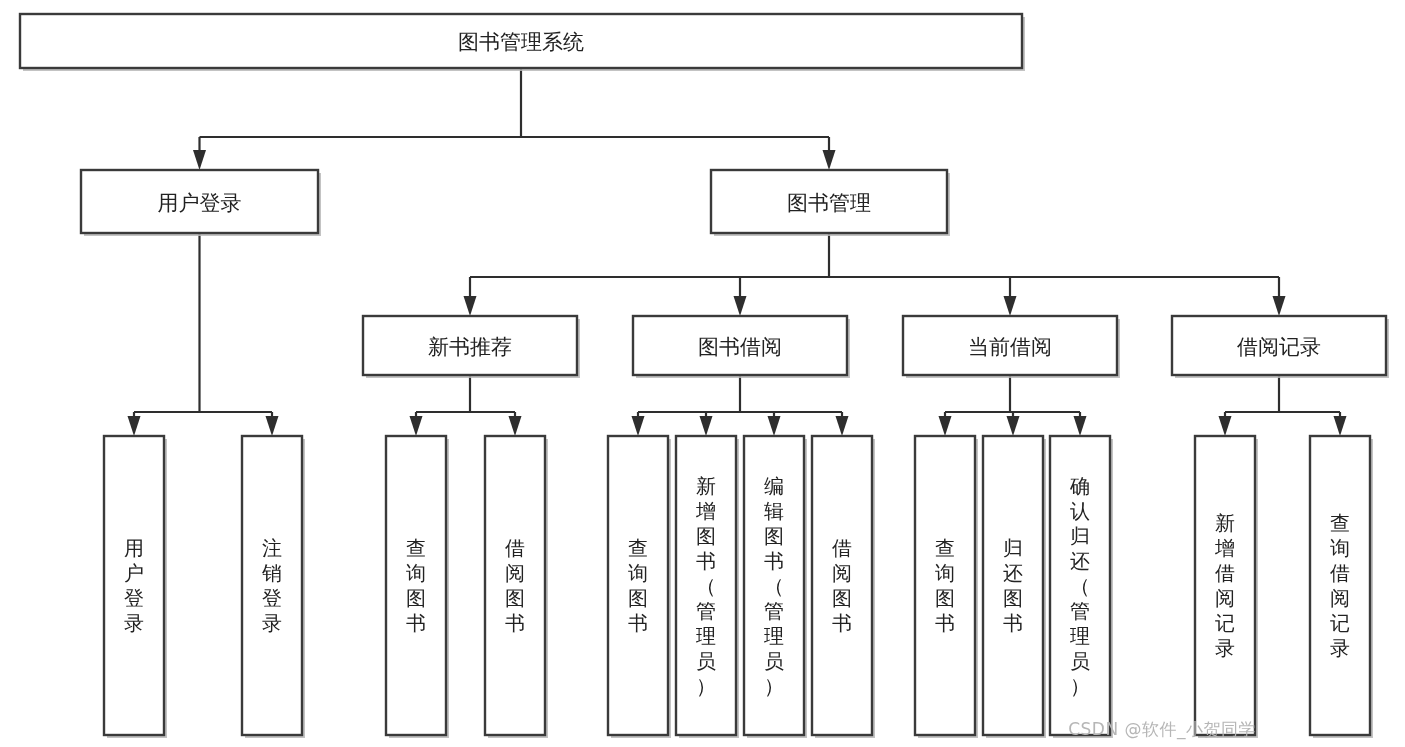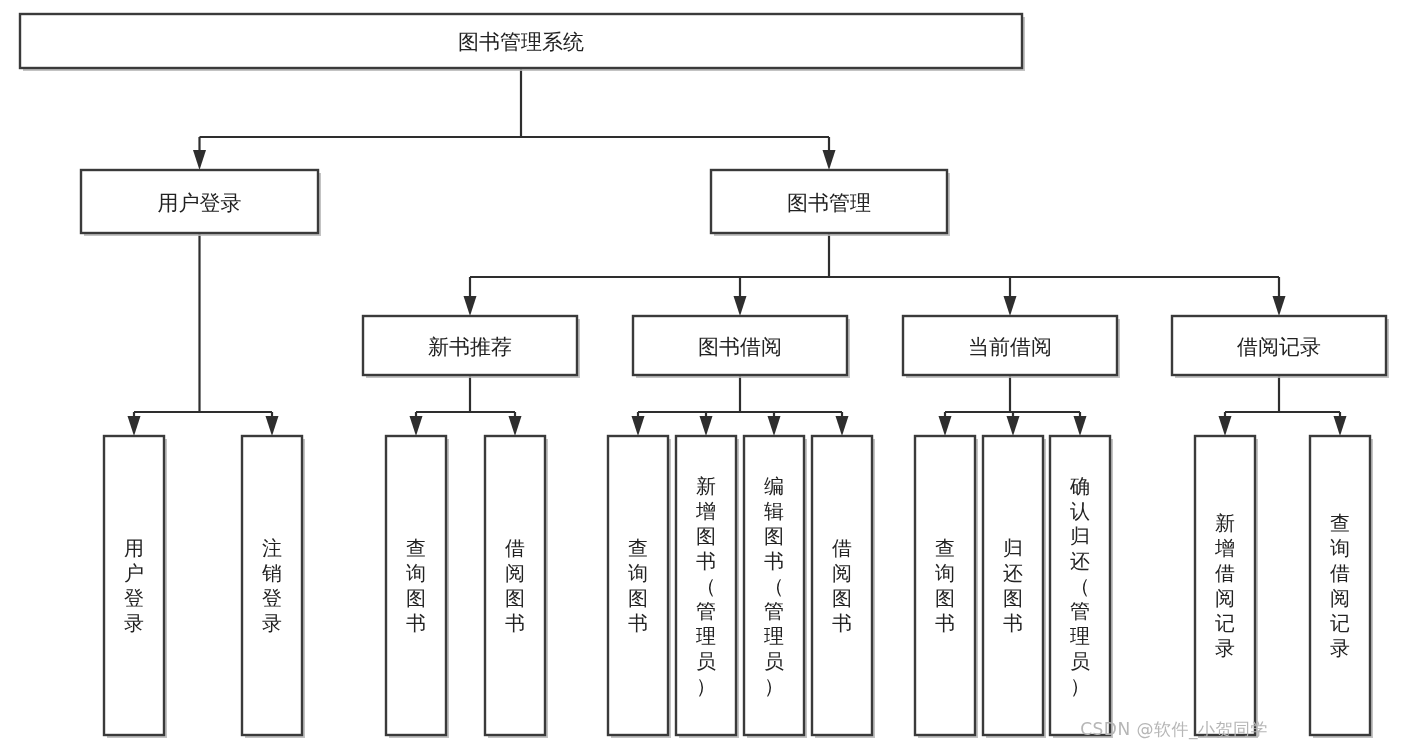--- a/index.html
+++ b/index.html
@@ -12,21 +12,20 @@
     width: 1405px;
     height: 747px;
     overflow: hidden;
     font-family: "DejaVu Sans", "Liberation Sans", sans-serif;
   }
   #diagram-root {
     position: relative;
     width: 1270px;
     height: 747px;
     background: #ffffff;
-    padding-left: 12px;
   }
   svg.diagram-canvas {
     position: absolute;
     top: 0;
     left: 0;
     width: 1405px;
     height: 747px;
     display: block;
   }
   .node-box {

